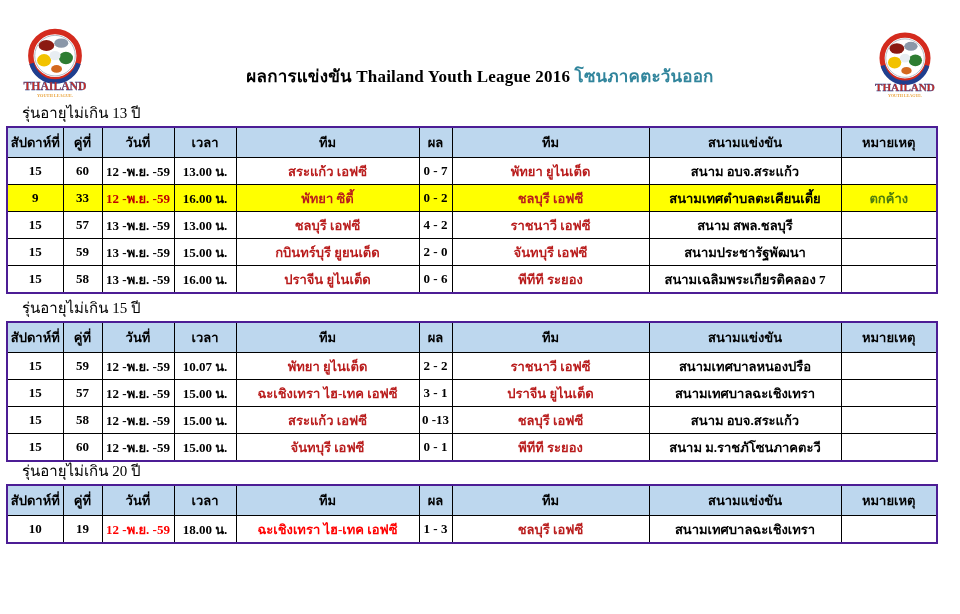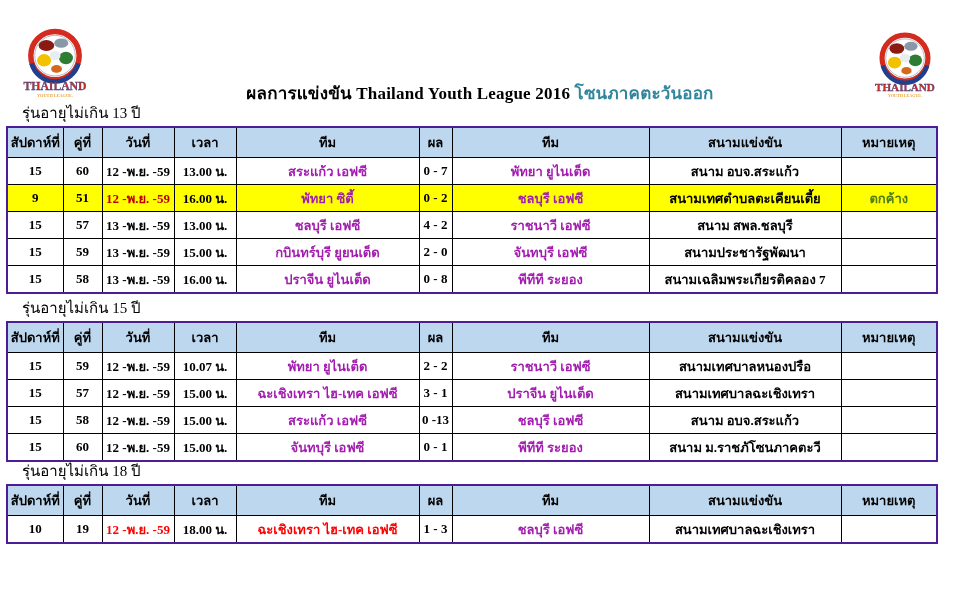--- a/index.html
+++ b/index.html
@@ -6,37 +6,37 @@
   body{
     width:960px;height:614px;position:relative;background:#ffffff;
     font-family:"Liberation Serif","DejaVu Serif",serif;
     color:#000;overflow:hidden;
   }
   .logo{position:absolute;width:78px;height:86px;}
   .logo-left{left:16px;top:22px;}
   .logo-right{left:868px;top:26px;width:74px;height:82px;}
   .page-title{
     position:absolute;left:0;top:62px;width:960px;text-align:center;
-    font-size:17px;font-weight:bold;letter-spacing:.2px;margin-top:17px;
+    font-size:17px;font-weight:bold;letter-spacing:.2px;
   }
   .page-title .zone{color:#31859C;}
   .section-title{
     position:absolute;left:22px;font-size:15px;font-weight:normal;
   }
   .tbl{
     position:absolute;left:6px;width:930px;border-collapse:collapse;
     table-layout:fixed;border:2px solid #4c1d95;
   }
   .tbl th,.tbl td{
     border:1px solid #000;font-size:13px;font-weight:bold;text-align:center;
     vertical-align:middle;padding:0 2px;overflow:hidden;white-space:nowrap;
   }
   .tbl th{background:#BDD7EE;height:29px;}
   .tbl td{height:26px;background:#fff;}
-  .tbl td.team{color:#a21caf;}
+  .tbl td.team{color:#b91c1c;}
   .tbl tr.hl td{background:#FFFF00;}
 </style>
 </head>
 <body>
 
 <svg class="logo logo-left" viewBox="0 0 100 100">
   <g>
     <circle cx="50" cy="38" r="31" fill="none" stroke="#D42B1E" stroke-width="7"></circle>
     <path d="M20 48 A31 31 0 0 0 80 48" fill="none" stroke="#1F3F8F" stroke-width="6"></path>
     <circle cx="50" cy="38" r="26" fill="#ffffff" stroke="#9aa7b5" stroke-width="1"></circle>
@@ -106,21 +106,21 @@
         <td>12 -พ.ย. -59</td>
         <td>13.00 น.</td>
         <td class="team">สระแก้ว เอฟซี</td>
         <td>0 - 7</td>
         <td class="team">พัทยา ยูไนเต็ด</td>
         <td>สนาม อบจ.สระแก้ว</td>
         <td></td>
       </tr>
       <tr class="hl">
         <td>9</td>
-        <td>51</td>
+        <td>33</td>
         <td style="color: rgb(192, 0, 0);">12 -พ.ย. -59</td>
         <td>16.00 น.</td>
         <td class="team">พัทยา ซิตี้</td>
         <td>0 - 2</td>
         <td class="team">ชลบุรี เอฟซี</td>
         <td>สนามเทศตำบลตะเคียนเตี้ย</td>
         <td style="color: #4d7c0f;">ตกค้าง</td>
       </tr>
       <tr>
         <td>15</td>
@@ -143,21 +143,21 @@
         <td class="team">จันทบุรี เอฟซี</td>
         <td>สนามประชารัฐพัฒนา</td>
         <td></td>
       </tr>
       <tr>
         <td>15</td>
         <td>58</td>
         <td>13 -พ.ย. -59</td>
         <td>16.00 น.</td>
         <td class="team">ปราจีน ยูไนเต็ด</td>
-        <td>0 - 8</td>
+        <td>0 - 6</td>
         <td class="team">พีทีที ระยอง</td>
         <td>สนามเฉลิมพระเกียรติคลอง 7</td>
         <td></td>
       </tr>
     </tbody>
   </table>
 
 <div class="section-title" style="top:296px">รุ่นอายุไม่เกิน 15 ปี</div>
 <table class="tbl" style="top:321px">
     <colgroup>
@@ -225,21 +225,21 @@
         <td>15.00 น.</td>
         <td class="team">จันทบุรี เอฟซี</td>
         <td>0 - 1</td>
         <td class="team">พีทีที ระยอง</td>
         <td>สนาม ม.ราชภัโซนภาคตะวี</td>
         <td></td>
       </tr>
     </tbody>
   </table>
 
-<div class="section-title" style="top:459px">รุ่นอายุไม่เกิน 18 ปี</div>
+<div class="section-title" style="top:459px">รุ่นอายุไม่เกิน 20 ปี</div>
 <table class="tbl" style="top:484px">
     <colgroup>
       <col style="width: 56px;">
       <col style="width: 39px;">
       <col style="width: 72px;">
       <col style="width: 62px;">
       <col style="width: 183px;">
       <col style="width: 33px;">
       <col style="width: 197px;">
       <col style="width: 192px;">

